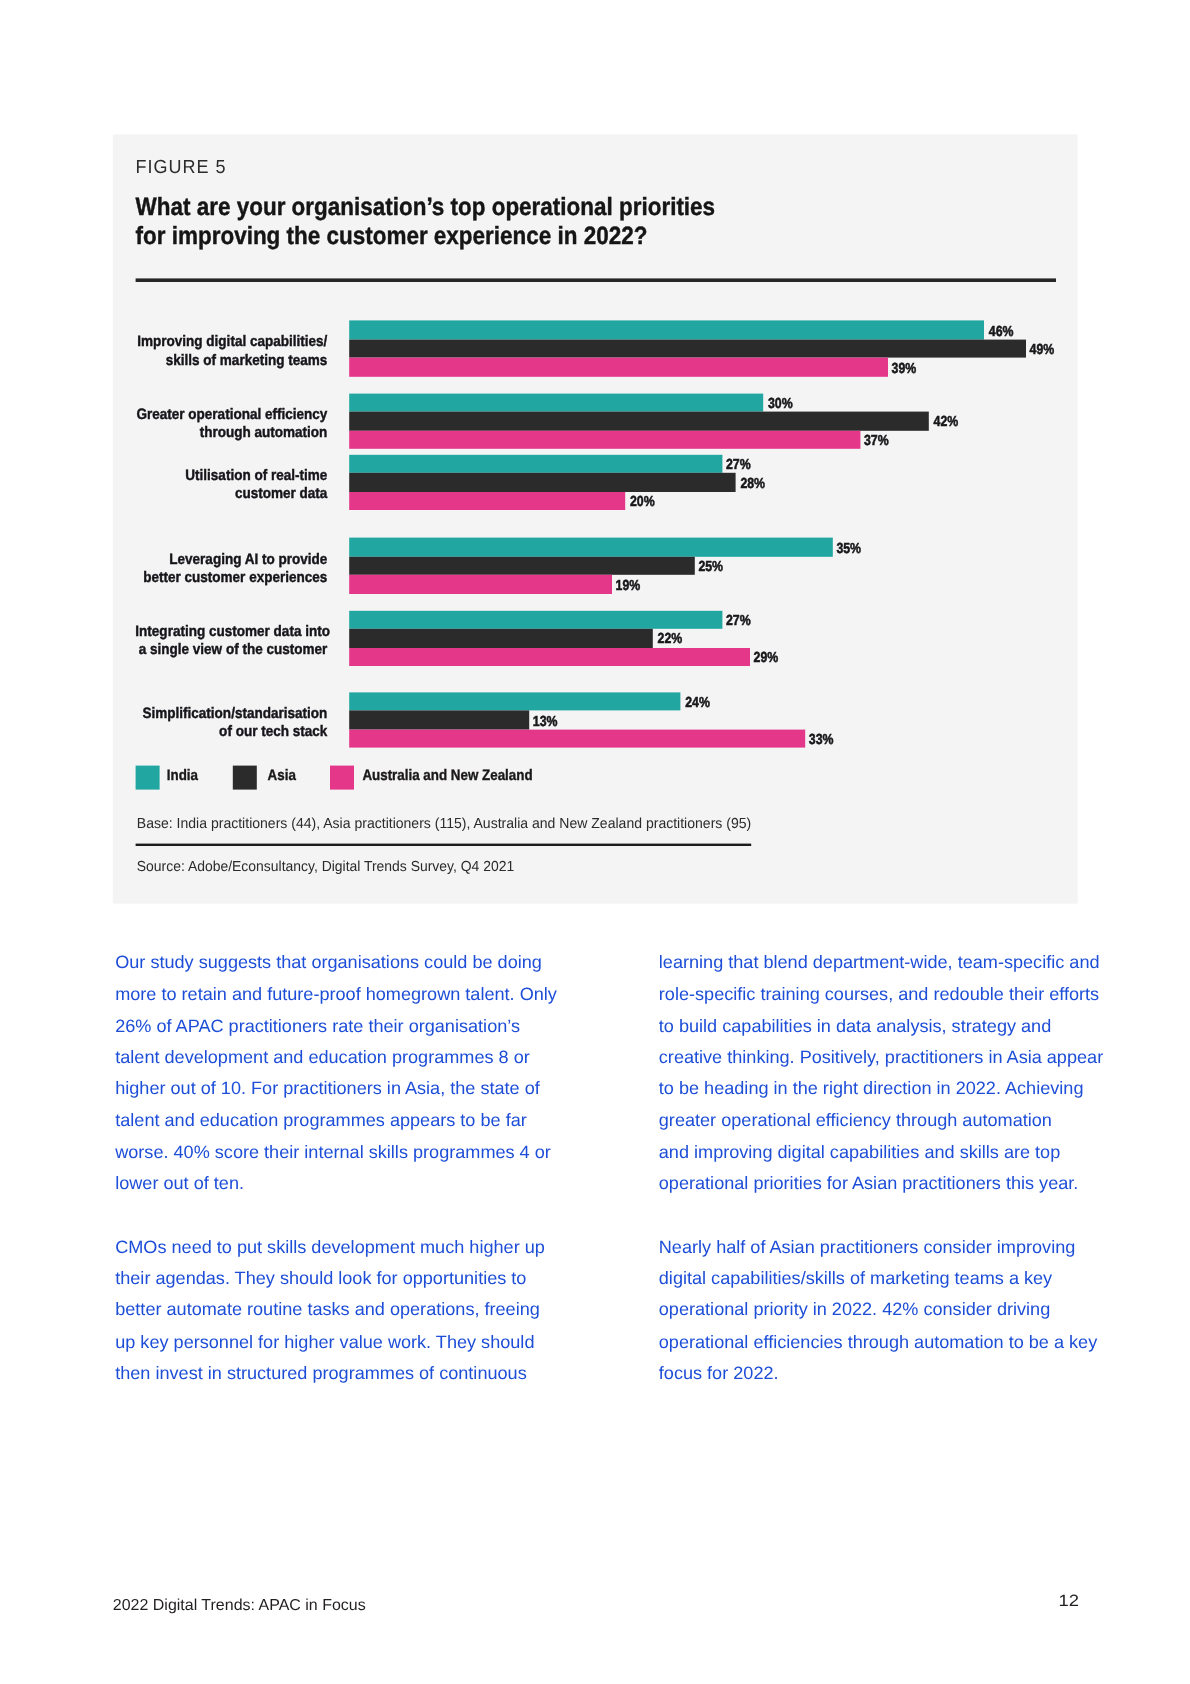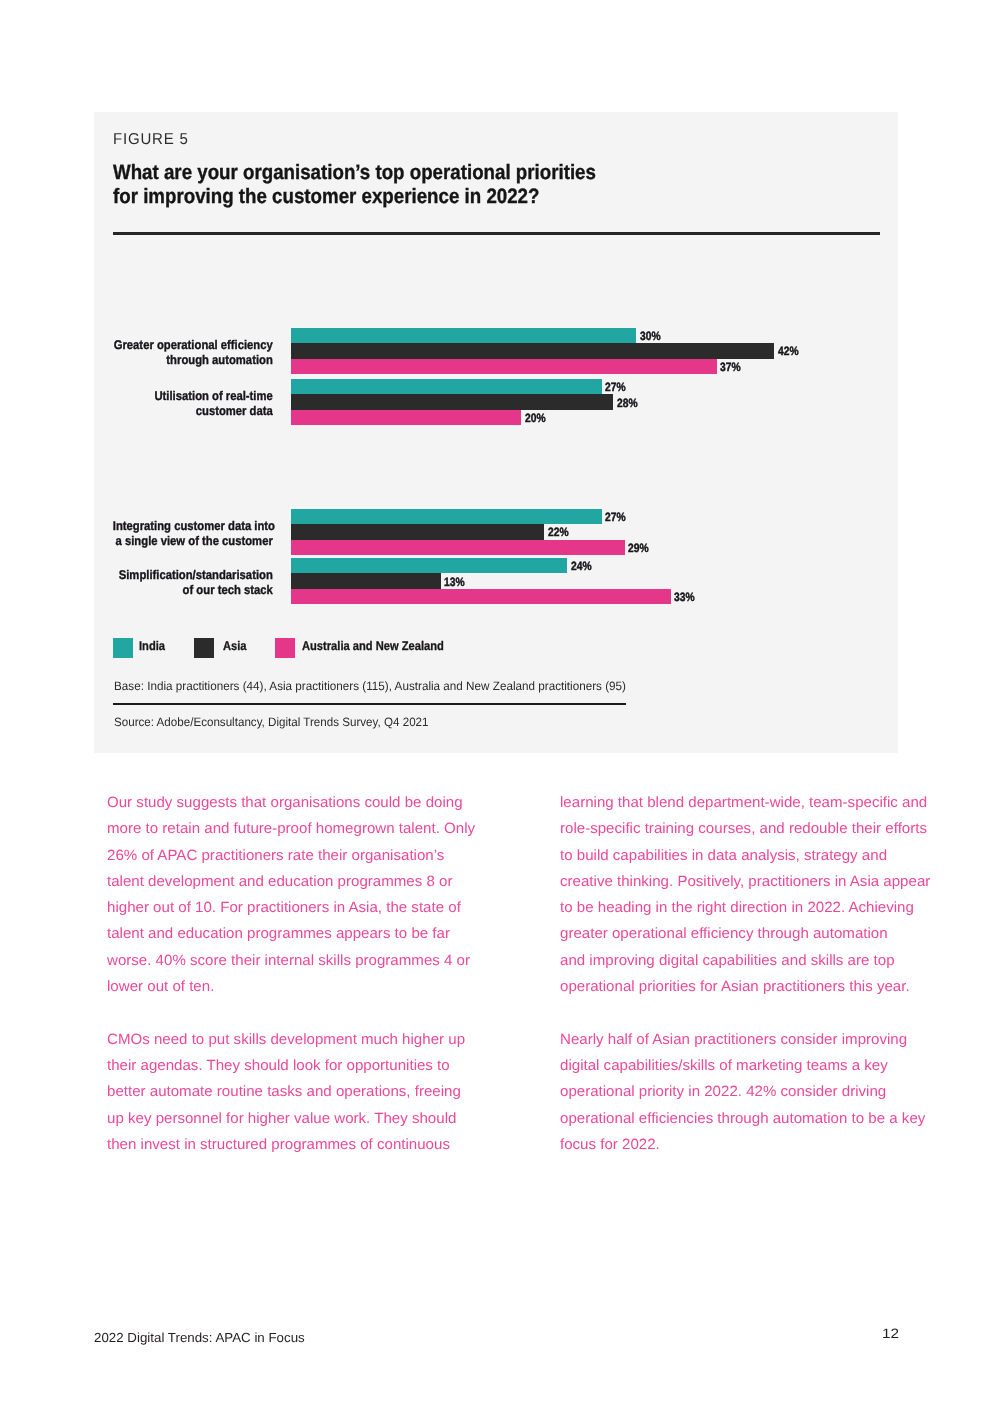--- a/index.html
+++ b/index.html
@@ -77,21 +77,21 @@
     position:absolute; left:19px; top:591.4px;
     width:513px; height:1.6px; background:#1d1a1b;
   }
   .source-note {
     position:absolute; left:19.5px; top:603px;
     font-size:12.1px; color:#2b2b2b; font-weight:400; white-space:nowrap;
     transform:scaleX(0.96); transform-origin:left top;
   }
 
   
-  .col { position:absolute; font-size:14.9px; color:#ec4899;margin-left:11px; }
+  .col { position:absolute; font-size:14.9px; color:#1d4ed8; }
   .tline { display:block; line-height:26.3px; white-space:pre;
            transform:scaleX(1.013); transform-origin:left top; }
   .col p + p { margin-top:26.3px; }
   .col-left { left:95.5px; top:790px; width:380px; }
   .col-right { left:549px; top:790px; width:380px; }
 
   
   .footer-left {
     position:absolute; left:94px; top:1330px;
     font-size:13.2px; color:#231f20; white-space:nowrap;
@@ -110,51 +110,71 @@
 
   <div class="figure-panel">
     <div class="fig-title">
       <div>What are your organisation’s top operational priorities</div>
       <div>for improving the customer experience in 2022?</div>
     </div>
     <div class="fig-label">FIGURE 5</div>
     <div class="fig-rule"></div>
 
     <div class="chart" id="chart">
+        <div class="grp" style="top: 155.4px; height: 46.44px;">
+          <div class="cat-label" style="top: 10.1px;">Improving digital capabilities/
+skills of marketing teams</div>
+          <div class="bar s0" style="width: 529.23px; background: rgb(34, 166, 161);"></div>
+          <div class="vlabel" style="left: 729.63px; top: 1.2px;">46%</div>
+          <div class="bar s1" style="width: 563.745px; background: rgb(44, 43, 43);"></div>
+          <div class="vlabel" style="left: 764.145px; top: 16.68px;">49%</div>
+          <div class="bar s2" style="width: 448.695px; background: rgb(228, 55, 138);"></div>
+          <div class="vlabel" style="left: 649.095px; top: 32.16px;">39%</div>
+        </div>
         <div class="grp" style="top: 215.75px; height: 57px;">
           <div class="cat-label" style="top: 10.1px;">Greater operational efficiency
 through automation</div>
           <div class="bar s0" style="width: 345.15px; background: rgb(34, 166, 161);"></div>
           <div class="vlabel" style="left: 545.55px; top: 1.2px;">30%</div>
           <div class="bar s1" style="width: 483.21px; background: rgb(44, 43, 43);"></div>
           <div class="vlabel" style="left: 683.61px; top: 16.68px;">42%</div>
           <div class="bar s2" style="width: 425.685px; background: rgb(228, 55, 138);"></div>
           <div class="vlabel" style="left: 626.085px; top: 32.16px;">37%</div>
         </div>
         <div class="grp" style="top: 267px; height: 46.44px;">
           <div class="cat-label" style="top: 10.1px;">Utilisation of real-time
 customer data</div>
           <div class="bar s0" style="width: 310.635px; background: rgb(34, 166, 161);"></div>
           <div class="vlabel" style="left: 511.035px; top: 1.2px;">27%</div>
           <div class="bar s1" style="width: 322.14px; background: rgb(44, 43, 43);"></div>
           <div class="vlabel" style="left: 522.54px; top: 16.68px;">28%</div>
           <div class="bar s2" style="width: 230.1px; background: rgb(228, 55, 138);"></div>
           <div class="vlabel" style="left: 430.5px; top: 32.16px;">20%</div>
         </div>
+        <div class="grp" style="top: 336.45px; height: 46.44px;">
+          <div class="cat-label" style="top: 10.1px;">Leveraging AI to provide
+better customer experiences</div>
+          <div class="bar s0" style="width: 402.675px; background: rgb(34, 166, 161);"></div>
+          <div class="vlabel" style="left: 603.075px; top: 1.2px;">35%</div>
+          <div class="bar s1" style="width: 287.625px; background: rgb(44, 43, 43);"></div>
+          <div class="vlabel" style="left: 488.025px; top: 16.68px;">25%</div>
+          <div class="bar s2" style="width: 218.595px; background: rgb(228, 55, 138);"></div>
+          <div class="vlabel" style="left: 418.995px; top: 32.16px;">19%</div>
+        </div>
         <div class="grp" style="top: 396.8px; height: 46.44px;">
           <div class="cat-label" style="top: 10.1px;">Integrating customer data into
 a single view of the customer</div>
           <div class="bar s0" style="width: 310.635px; background: rgb(34, 166, 161);"></div>
           <div class="vlabel" style="left: 511.035px; top: 1.2px;">27%</div>
           <div class="bar s1" style="width: 253.11px; background: rgb(44, 43, 43);"></div>
           <div class="vlabel" style="left: 453.51px; top: 16.68px;">22%</div>
           <div class="bar s2" style="width: 333.645px; background: rgb(228, 55, 138);"></div>
           <div class="vlabel" style="left: 534.045px; top: 32.16px;">29%</div>
         </div>
-        <div class="grp" style="top: 446px; height: 46.44px;">
+        <div class="grp" style="top: 465px; height: 46.44px;">
           <div class="cat-label" style="top: 10.1px;">Simplification/standarisation
 of our tech stack</div>
           <div class="bar s0" style="width: 276.12px; background: rgb(34, 166, 161);"></div>
           <div class="vlabel" style="left: 476.52px; top: 1.2px;">24%</div>
           <div class="bar s1" style="width: 149.565px; background: rgb(44, 43, 43);"></div>
           <div class="vlabel" style="left: 349.965px; top: 16.68px;">13%</div>
           <div class="bar s2" style="width: 379.665px; background: rgb(228, 55, 138);"></div>
           <div class="vlabel" style="left: 580.065px; top: 32.16px;">33%</div>
         </div>
       </div>

